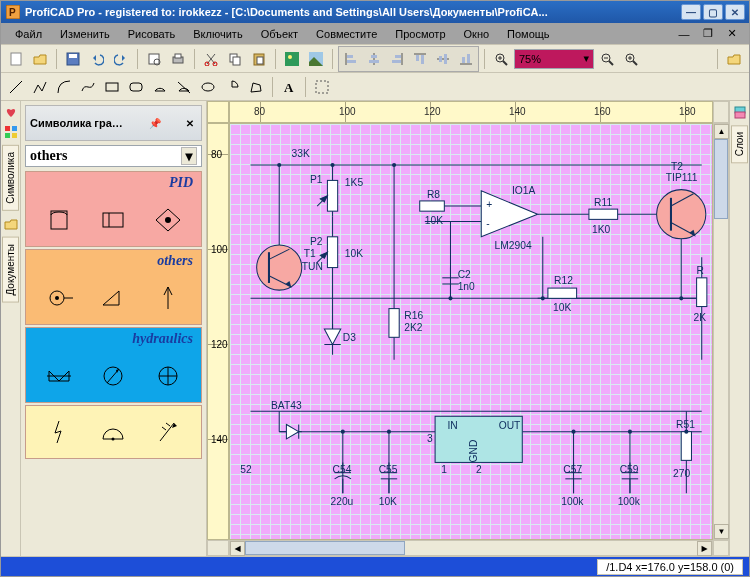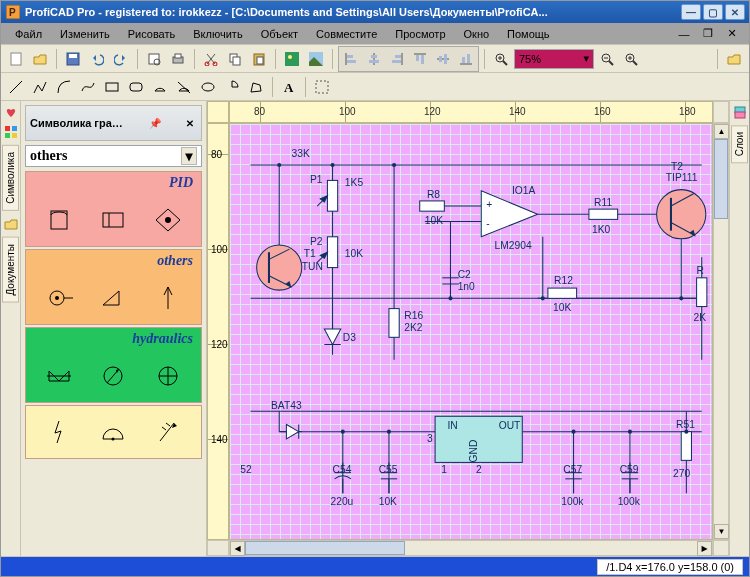--- a/index.html
+++ b/index.html
@@ -38,21 +38,21 @@
   .panelhdr .sp { flex:1; overflow:hidden; white-space:nowrap; text-overflow:ellipsis; }
   .panelhdr .pbtn { width:14px; height:14px; display:flex; align-items:center; justify-content:center; font-size:10px; }
   .dropdown { margin:0 4px 4px 4px; height:22px; border:1px solid #9da5ad; background:#fff; display:flex; align-items:center; padding:0 4px; font-weight:bold; font-size:14px; font-family:"Times New Roman",serif; }
   .dropdown .down { margin-left:auto; width:16px; height:18px; border:1px solid #b7b7b7; background:#ece9d8; display:flex; align-items:center; justify-content:center; }
 
   .cat { margin:0 4px 2px 4px; border:1px solid #c79c8a; }
   .cat .chdr { height:22px; display:flex; align-items:center; justify-content:flex-end; padding:0 8px; font-weight:bold; font-style:italic; color:#1a3ba0; font-family:"Times New Roman",serif; font-size:14px; }
   .cat .cbody { height:52px; display:flex; align-items:center; justify-content:space-around; padding:0 6px; }
   .cat.pid    .chdr,.cat.pid    .cbody { background:#f7a8a3; }
   .cat.others .chdr,.cat.others .cbody { background:#fabb74; }
-  .cat.hydr   .chdr,.cat.hydr   .cbody { background:#22c55e; }
+  .cat.hydr   .chdr,.cat.hydr   .cbody { background:#0ea5e9; }
   .cat.misc   .chdr,.cat.misc   .cbody { background:#fef3b6; }
 
   
   .canvaswrap { flex:1; display:flex; flex-direction:column; min-width:0; }
   .rulerrow { display:flex; height:22px; }
   .corner { width:22px; height:22px; background:#fff9c9; border:1px solid #bcb78f; }
   .ruler-h { flex:1; background:#fff9c9; border:1px solid #bcb78f; position:relative; overflow:hidden; }
   .ruler-h .tick { position:absolute; top:0; bottom:0; width:1px; background:#aaa37f; }
   .ruler-h .num { position:absolute; top:4px; font-size:10px; color:#2a2a2a; }
   .ruler-v { width:22px; background:#fff9c9; border:1px solid #bcb78f; position:relative; overflow:hidden; }

